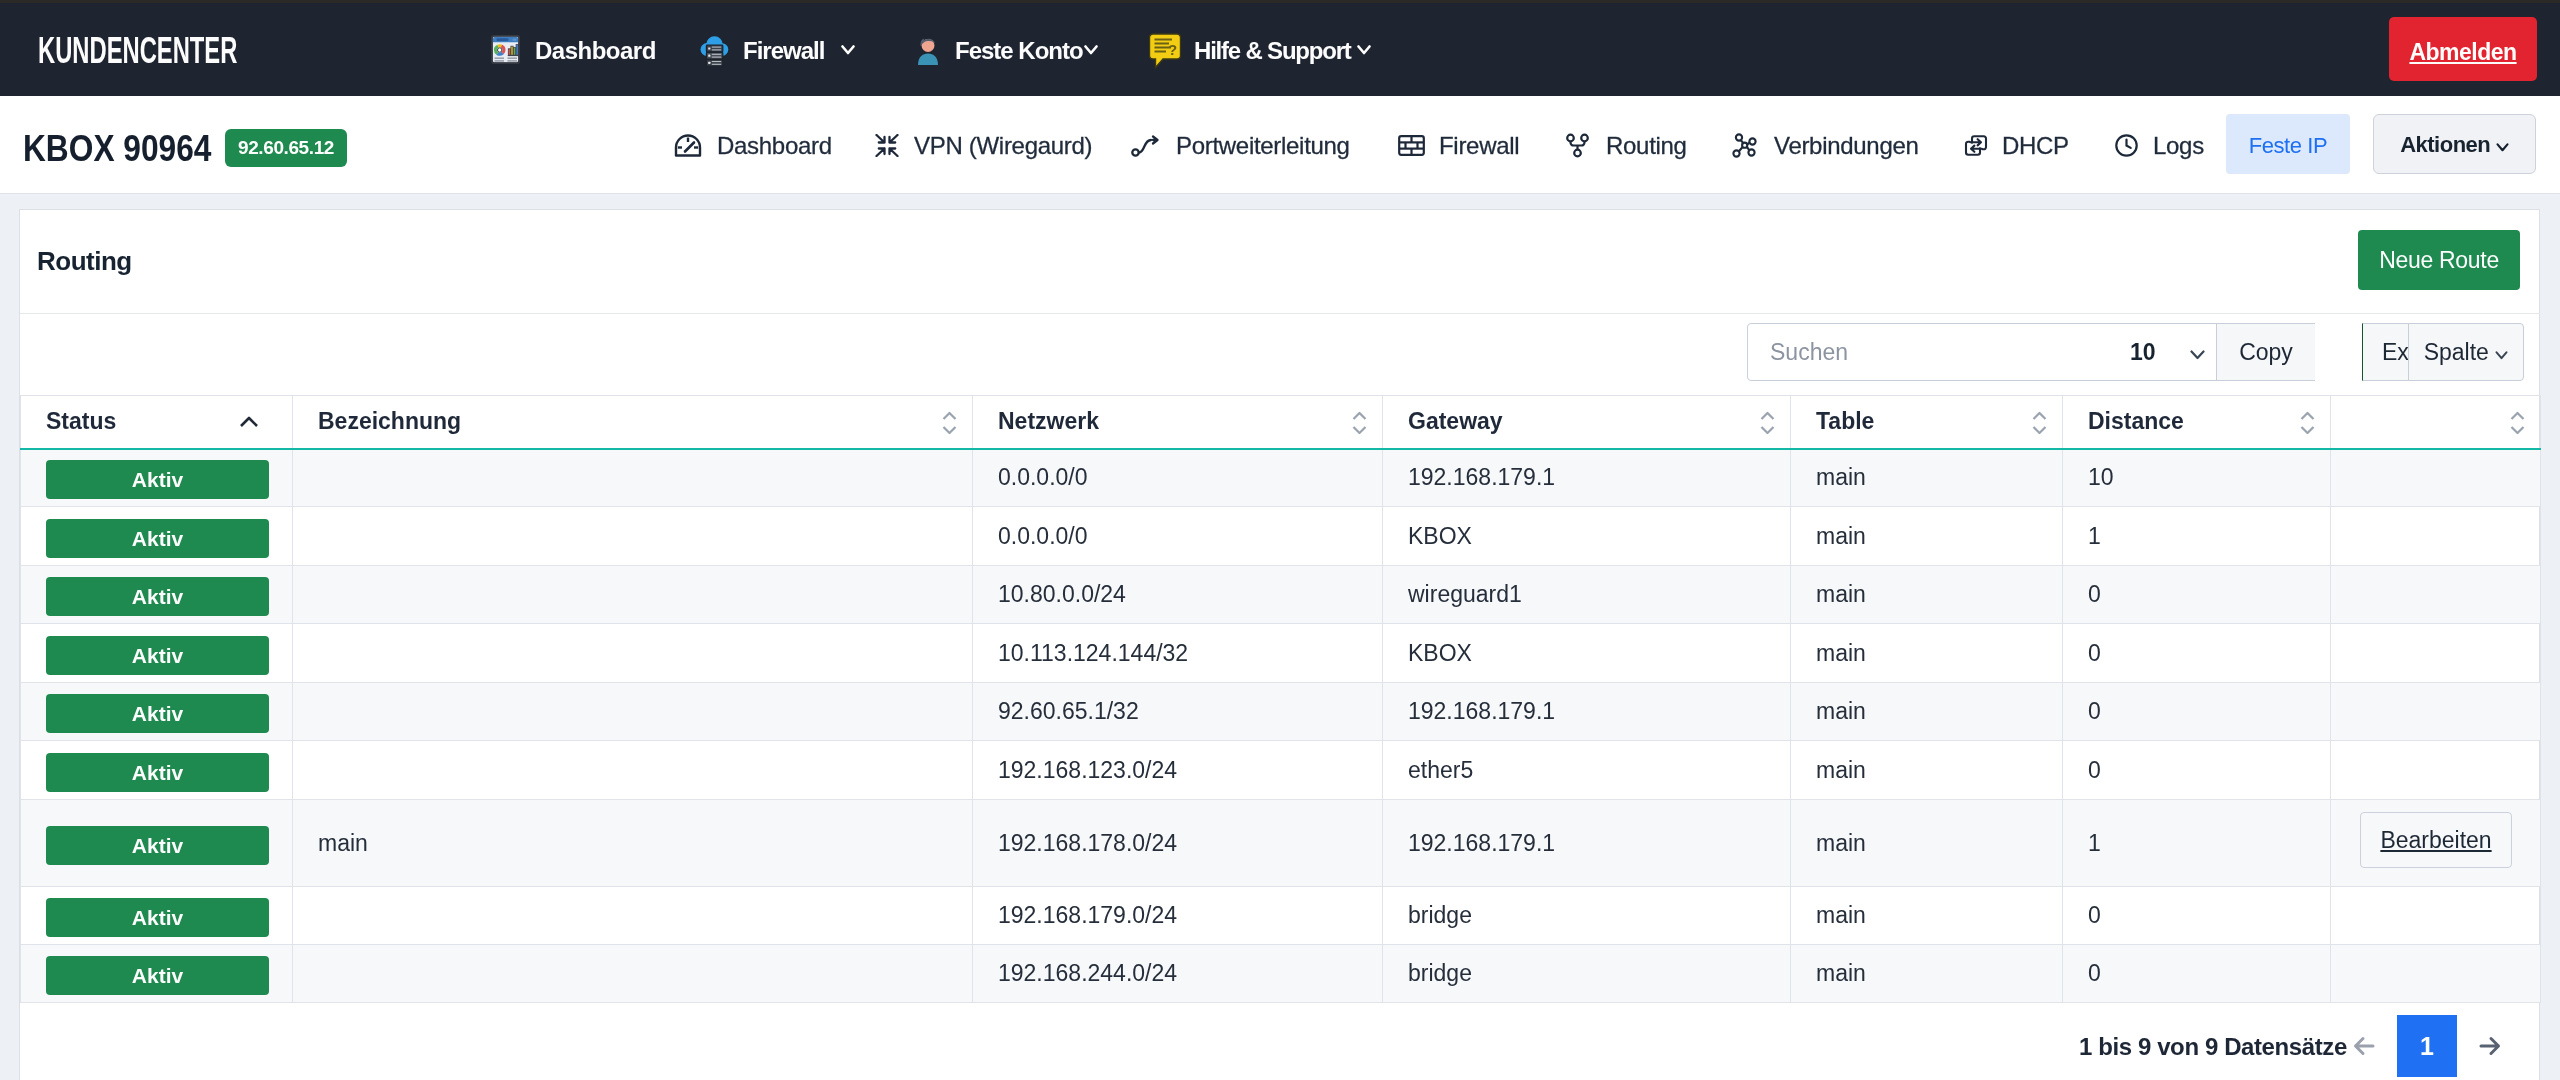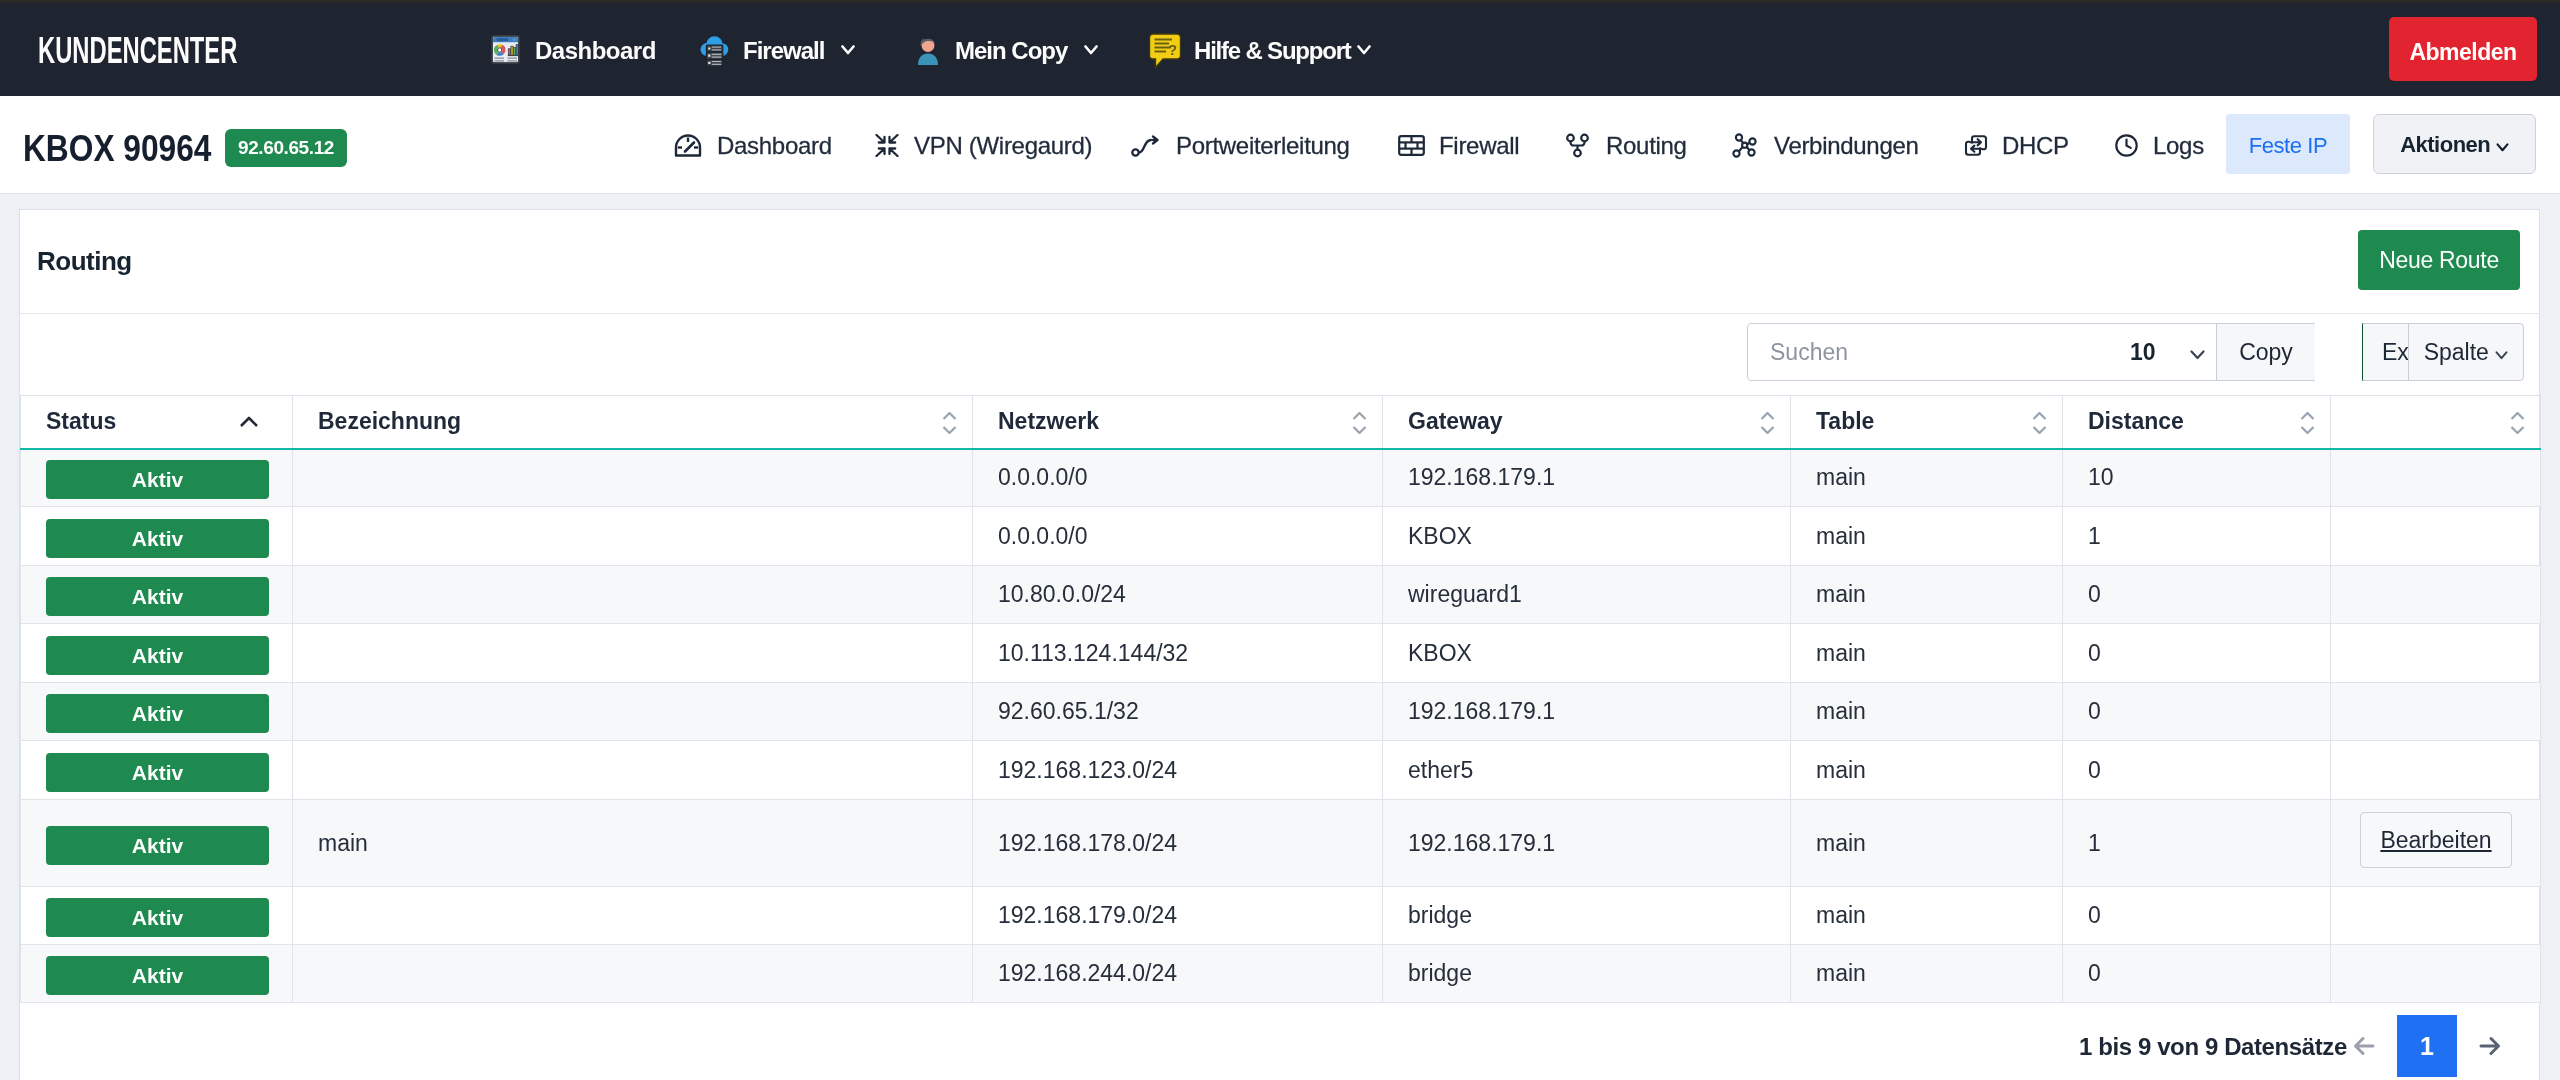--- a/index.html
+++ b/index.html
@@ -6,21 +6,21 @@
 * { margin:0; padding:0; box-sizing:border-box; }
 html,body { width:2560px; height:1080px; overflow:hidden; }
 body { font-family:"Liberation Sans", sans-serif; background:#edf0f5; position:relative; filter:opacity(1); }
 .abs { position:absolute; }
 
 
 #topstrip { left:0; top:0; width:2560px; height:3px; background:#2b2a27; }
 #topnav { left:0; top:3px; width:2560px; height:93px; background:#1e2430; }
 #brand { left:38px; top:30px; color:rgba(255,255,255,0.99); font-size:36px; font-weight:bold; letter-spacing:0px; transform:scaleX(0.66); transform-origin:left top; white-space:nowrap; }
 .tnav-txt { color:rgba(255,255,255,0.99); font-size:24px; font-weight:bold; top:37px; letter-spacing:-0.5px; }
-#abmelden { left:2389px; top:17px; width:148px; height:64px; background:#e1242f; border-radius:5px; color:rgba(255,255,255,0.99); font-size:23px; font-weight:bold; text-align:center; line-height:70px; letter-spacing:-0.5px; }
+#abmelden { left:2389px; top:17px; width:148px; height:64px; background:#e1242f; border-radius:5px; color:rgba(255,255,255,0.99); font-size:23px; font-weight:bold; text-align:center; line-height:70px; letter-spacing:-0.5px;text-decoration:underline; }
 
 
 #subnav { left:0; top:96px; width:2560px; height:98px; background:#fff; border-bottom:1px solid #dfe2e8; }
 #kbox { left:23px; top:128px; font-size:37px; font-weight:bold; color:rgba(19,28,43,0.99); letter-spacing:0; transform:scaleX(0.856); transform-origin:left center; white-space:nowrap; }
 #ipbadge { left:225px; top:129px; width:122px; height:38px; background:#1e8a4f; border-radius:6px; color:rgba(255,255,255,0.99); font-size:19px; font-weight:bold; text-align:center; line-height:38px; letter-spacing:-0.4px; }
 .snav-txt { color:rgba(29,40,57,0.99); font-size:24px; font-weight:500; top:132px; letter-spacing:-0.3px; -webkit-text-stroke:0.3px rgba(29,40,57,0.9); }
 #festeip { left:2226px; top:114px; width:124px; height:60px; background:#dce9fc; border-radius:4px; color:rgba(27,110,243,0.99); font-size:22px; font-weight:500; text-align:center; line-height:64px; letter-spacing:-0.4px; }
 #aktionen { left:2373px; top:114px; width:163px; height:60px; background:#f0f2f5; border:1px solid #ccd2da; border-radius:6px; color:rgba(21,32,46,0.99); font-size:22px; font-weight:bold; text-align:center; line-height:60px; letter-spacing:-0.5px; }
 
 
@@ -119,21 +119,21 @@
 <div class="tnav-txt abs" style="left:743px;letter-spacing:-1px">Firewall</div>
 <svg class="abs" style="left:841px;top:45px" width="14" height="10" viewBox="0 0 14 10">
     <path d="M1.5 1.5 L7 8 L12.5 1.5" fill="none" stroke="#fff" stroke-width="2.6" stroke-linecap="round" stroke-linejoin="round"></path>
   </svg>
 <svg class="abs" style="left:916px;top:36px" width="24" height="29" viewBox="0 0 24 29">
   <path d="M2 29 c0 -8 4.5 -11.5 10 -11.5 c5.5 0 10 3.5 10 11.5 z" fill="#3a92b4"></path>
   <circle cx="12" cy="9.5" r="6.5" fill="#f0a590"></circle>
   <path d="M4.8 10 a7.5 7.5 0 0 1 14.4 -2.5 a9 9 0 0 0 -14.4 2.5 z" fill="#565d6b"></path>
   <path d="M4.6 10.2 q-1 -5 3 -7.8 l1 2 q-3 2 -4 5.8 z" fill="#565d6b"></path>
 </svg>
-<div class="tnav-txt abs" style="left:955px;letter-spacing:-1px">Mein Copy</div>
+<div class="tnav-txt abs" style="left:955px;letter-spacing:-1px">Feste Konto</div>
 <svg class="abs" style="left:1084px;top:45px" width="14" height="10" viewBox="0 0 14 10">
     <path d="M1.5 1.5 L7 8 L12.5 1.5" fill="none" stroke="#fff" stroke-width="2.6" stroke-linecap="round" stroke-linejoin="round"></path>
   </svg>
 <svg class="abs" style="left:1149px;top:33px" width="32" height="36" viewBox="0 0 32 36">
   <path d="M4 1 h24 a3.5 3.5 0 0 1 3.5 3.5 v18 a3.5 3.5 0 0 1 -3.5 3.5 h-14 l-7.5 8.5 v-8.5 h-2.5 a3.5 3.5 0 0 1 -3.5 -3.5 v-18 a3.5 3.5 0 0 1 3.5 -3.5 z" fill="#f2cd13" stroke="#3e3a10" stroke-width="1.4"></path>
   <g stroke="#6b6015" stroke-width="2">
     <line x1="5.5" y1="6.5" x2="23" y2="6.5"></line>
     <line x1="5.5" y1="10.5" x2="20" y2="10.5"></line>
     <line x1="5.5" y1="14.5" x2="22" y2="14.5"></line>
     <line x1="5.5" y1="18.5" x2="17" y2="18.5"></line>

